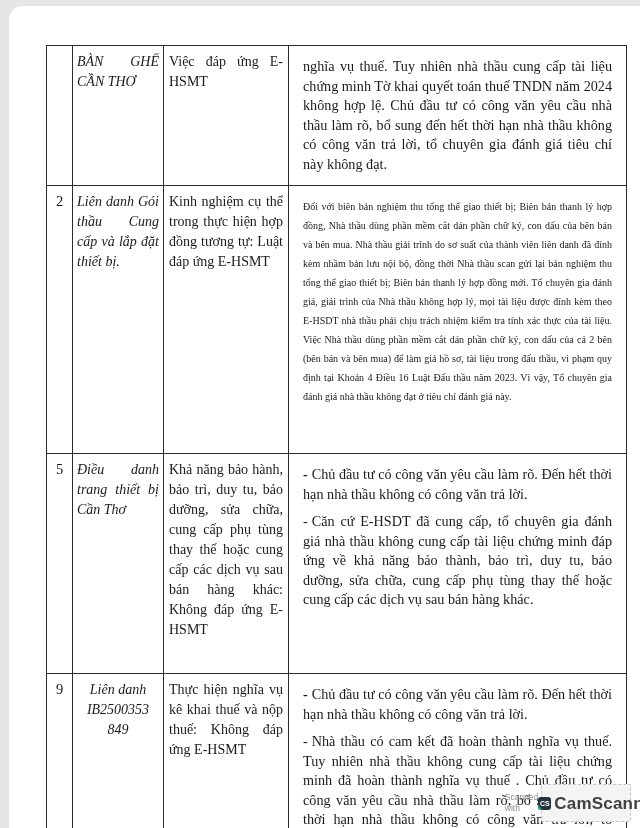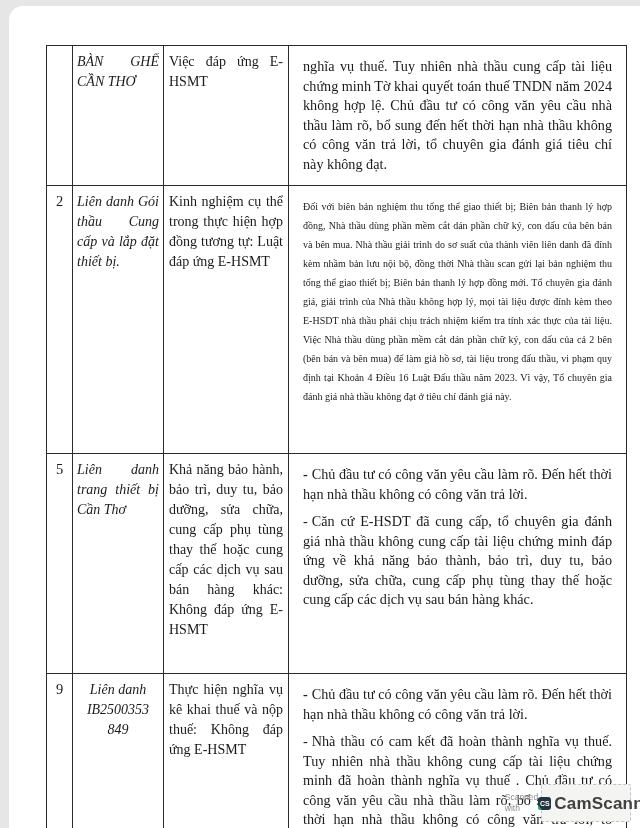--- a/index.html
+++ b/index.html
@@ -83,21 +83,21 @@
       <td class="num">2</td>
       <td class="name">Liên danh Gói thầu Cung cấp và lắp đặt thiết bị.</td>
       <td class="crit">Kinh nghiệm cụ thể trong thực hiện hợp đồng tương tự: Luật đáp ứng E-HSMT</td>
       <td class="det">
         <p>Đối với biên bản nghiệm thu tổng thể giao thiết bị; Biên bản thanh lý hợp đồng, Nhà thầu dùng phần mềm cắt dán phần chữ ký, con dấu của bên bán và bên mua. Nhà thầu giải trình do sơ suất của thành viên liên danh đã đính kèm nhầm bản lưu nội bộ, đồng thời Nhà thầu scan gửi lại bản nghiệm thu tổng thể giao thiết bị; Biên bản thanh lý hợp đồng mới. Tổ chuyên gia đánh giá, giải trình của Nhà thầu không hợp lý, mọi tài liệu được đính kèm theo E-HSDT nhà thầu phải chịu trách nhiệm kiểm tra tính xác thực của tài liệu. Việc Nhà thầu dùng phần mềm cắt dán phần chữ ký, con dấu của cả 2 bên (bên bán và bên mua) để làm giả hồ sơ, tài liệu trong đấu thầu, vi phạm quy định tại Khoản 4 Điều 16 Luật Đấu thầu năm 2023. Vì vậy, Tổ chuyên gia đánh giá nhà thầu không đạt ở tiêu chí đánh giá này.</p>
       </td>
     </tr>
 
     <tr class="r3">
       <td class="num">5</td>
-      <td class="name">Liên danh trang thiết bị Cần Thơ</td>
+      <td class="name">Điều danh trang thiết bị Cần Thơ</td>
       <td class="crit">Khả năng bảo hành, bảo trì, duy tu, bảo dưỡng, sửa chữa, cung cấp phụ tùng thay thế hoặc cung cấp các dịch vụ sau bán hàng khác: Không đáp ứng E-HSMT</td>
       <td class="det">
         <p><span class="marker bold">-</span><span>Chủ đầu tư có công văn yêu cầu làm rõ. Đến hết thời hạn nhà thầu không có công văn trả lời.</span></p>
         <p><span class="marker">-</span><span>Căn cứ E-HSDT đã cung cấp, tổ chuyên gia đánh giá nhà thầu không cung cấp tài liệu chứng minh đáp ứng về khả năng bảo thành, bảo trì, duy tu, bảo dưỡng, sửa chữa, cung cấp phụ tùng thay thế hoặc cung cấp các dịch vụ sau bán hàng khác.</span></p>
       </td>
     </tr>
 
     <tr class="r4">
       <td class="num">9</td>
       <td class="name center">Liên danh IB2500353 849</td>

